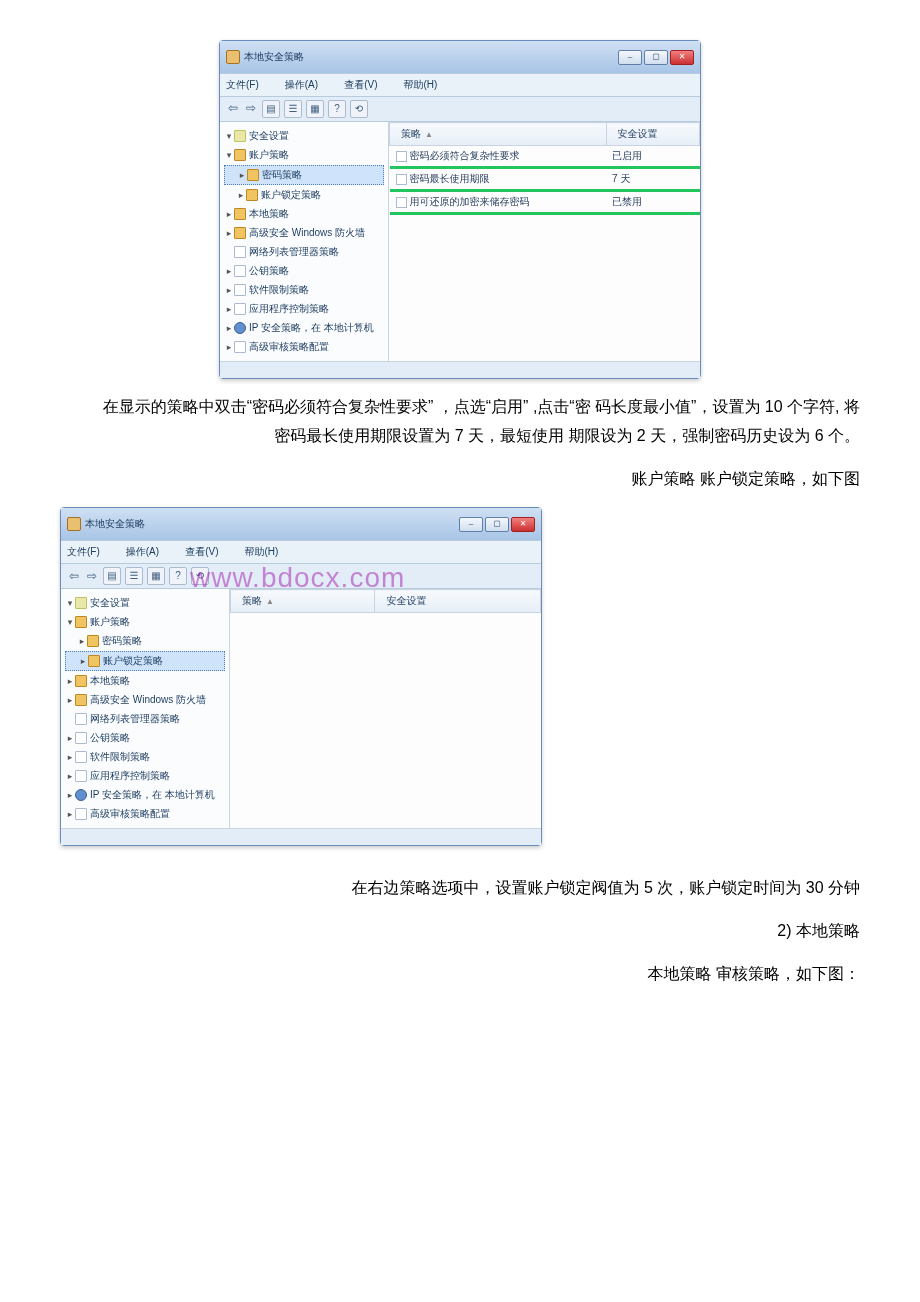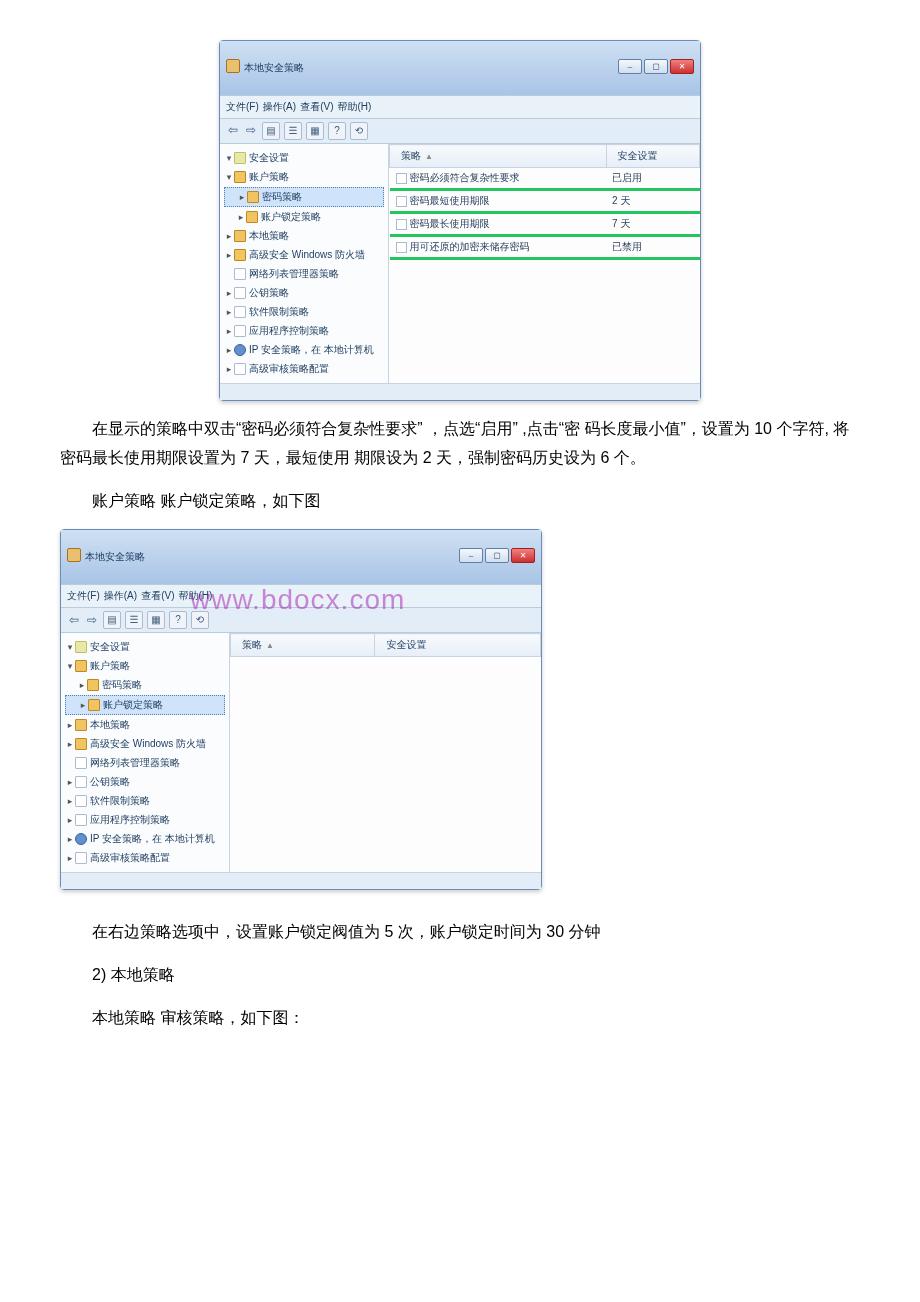--- a/index.html
+++ b/index.html
@@ -16,22 +16,22 @@
     border: 1px solid #6a8cbb;
     border-radius: 4px;
     background: linear-gradient(#dbe9f7, #c4d8ee);
     font-size: 10px;
     color: #1b3a5e;
     margin: 0 auto 14px auto;
     box-shadow: 0 2px 4px rgba(0,0,0,0.2);
   }
   .titlebar {
     display: flex;
-    align-items: flex-start;
-    padding: 18px 6px;
+    align-items: center;
+    padding: 7px 6px;
     background: linear-gradient(#cfe0f3, #a8c4e6);
   }
   .titlebar .ticon {
     width: 12px; height: 12px;
     background: #e8c070;
     border: 1px solid #a87020;
     margin-right: 4px;
     border-radius: 2px;
   }
   .titlebar .ttxt { flex: 1; }
@@ -43,21 +43,21 @@
     display: flex; align-items: center; justify-content: center;
     font-size: 8px; line-height: 1;
     background: linear-gradient(#f4f8fc, #d0deee);
   }
   .winbtn.close { background: linear-gradient(#f28080, #cc3030); color:#fff; border-color:#a02020;}
   .menubar {
     padding: 2px 6px;
     border-top: 1px solid #b8ccde;
     border-bottom: 1px solid #b8ccde;
     background: #e9f1f9;
-    display: flex; gap: 4px;
+    display: flex; gap: 26px;
     color: #204060;
   }
   .toolbar {
     padding: 3px 6px;
     border-bottom: 1px solid #b8ccde;
     background: #e3edf7;
     display: flex; gap: 4px; align-items:center;
   }
   .tbtn {
     width: 16px; height: 16px;
@@ -112,20 +112,21 @@
   }
   .list td .ri { display:inline-block; width:9px; height:9px; border:1px solid #aabbd0; background:#fff; margin-right:3px; vertical-align:middle;}
   .statusbar {
     height:16px;
     background:#e3edf7;
     border-top:1px solid #c8d4e2;
   }
   .prose {
     margin: 14px 0;
     text-indent: 2em;
+    text-align: right;
   }
   .watermark {
     position:absolute;
     font-size:28px;
     color:#a21caf;
     opacity:0.5;
     pointer-events:none;
     left:130px;
     top:46px;
     letter-spacing:1px;
@@ -237,24 +238,20 @@
           <th><span>策略</span><span class="sort">▲</span></th>
           <th>安全设置</th>
         </tr>
           </thead>
         <tbody>
             <tr>
               <td><span class="ri"></span><span>密码必须符合复杂性要求</span></td>
               <td>已启用</td>
             </tr>
             <tr>
-              <td><span class="ri"></span><span>密码最短使用期限</span></td>
-              <td>2 天</td>
-            </tr>
-            <tr>
               <td><span class="ri"></span><span>密码最长使用期限</span></td>
               <td>7 天</td>
             </tr>
             <tr>
               <td><span class="ri"></span><span>用可还原的加密来储存密码</span></td>
               <td>已禁用</td>
             </tr>
           </tbody>
       </table>
     </div>

